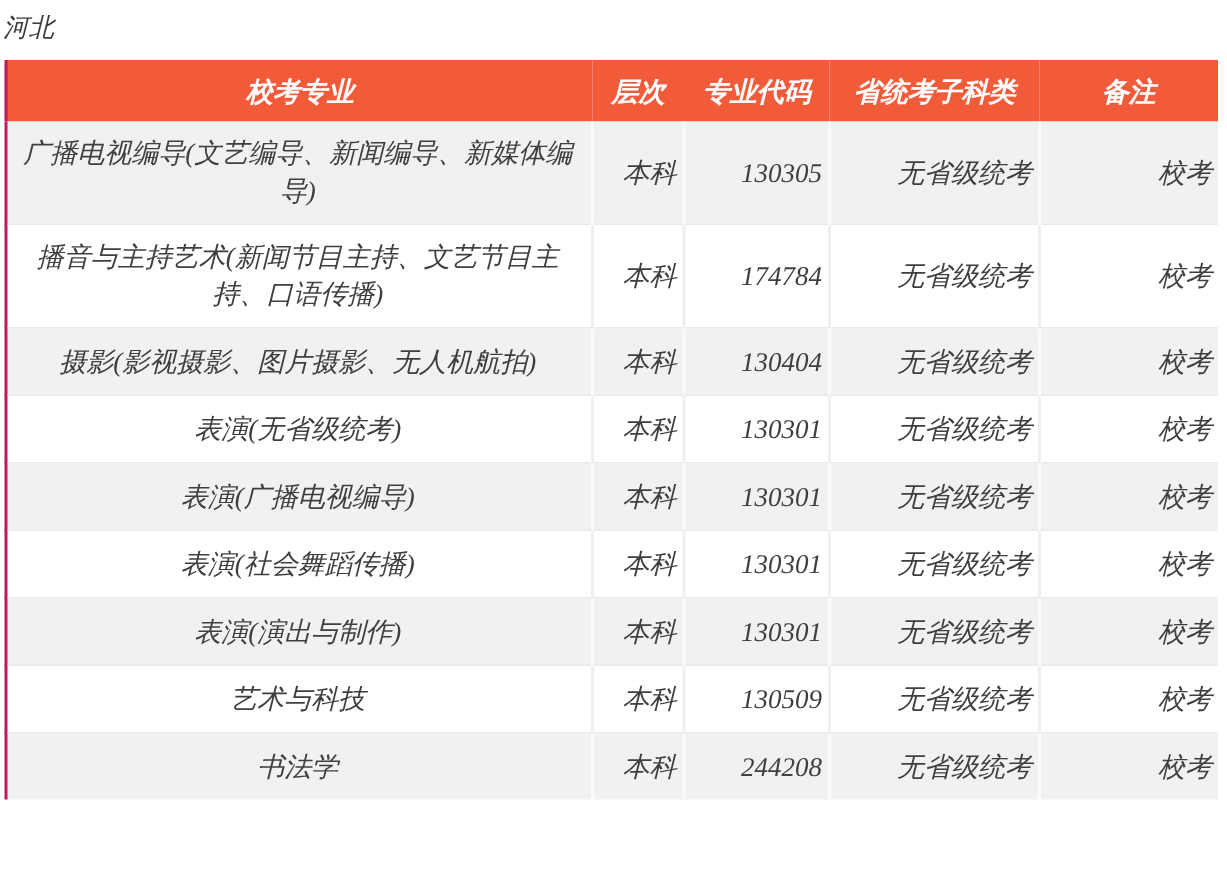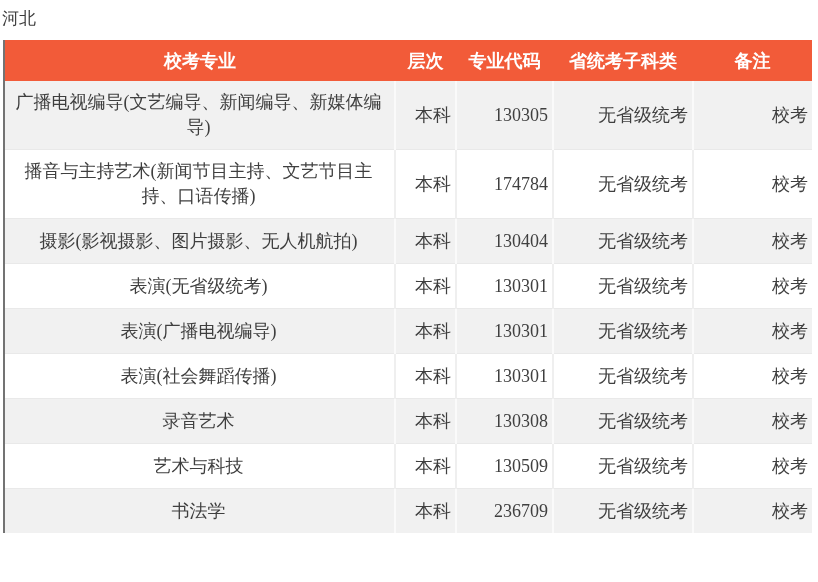--- a/index.html
+++ b/index.html
@@ -1,26 +1,26 @@
 <!DOCTYPE html>
 <html><head>
 <meta charset="utf-8">
 <style>
   html,body{margin:0;padding:0;background:#ffffff;}
   body{width:818px;height:582px;overflow:hidden;font-family:"Liberation Serif","DejaVu Serif",serif;}
-  .page{padding:0;}
+  .page{padding:0;font-style:italic;}
   .region-label{
     font-family:"Liberation Sans","DejaVu Sans",sans-serif;
     font-size:17px;color:#3c3c3c;
     padding:9px 0 11px 2px;line-height:20px;
   }
   table.majors{
     border-collapse:collapse;table-layout:fixed;
     width:808px;margin-left:3px;
-    border-left:2px solid #737373;
+    border-left:2px solid #be185d;
   }
   col.c-major{width:391px;}
   col.c-level{width:61px;}
   col.c-code{width:97px;}
   col.c-cat{width:140px;}
   col.c-note{width:119px;}
   thead th{
     background:#f25b39;color:#ffffff;
     font-family:"Liberation Sans","DejaVu Sans",sans-serif;
     font-weight:700;font-size:18px;
@@ -99,36 +99,36 @@
         <td>校考</td>
       </tr>
       <tr>
         <td class="cell-major">表演(社会舞蹈传播)</td>
         <td>本科</td>
         <td>130301</td>
         <td>无省级统考</td>
         <td>校考</td>
       </tr>
       <tr>
-        <td class="cell-major">录音艺术</td>
+        <td class="cell-major">表演(演出与制作)</td>
         <td>本科</td>
-        <td>130308</td>
+        <td>130301</td>
         <td>无省级统考</td>
         <td>校考</td>
       </tr>
       <tr>
         <td class="cell-major">艺术与科技</td>
         <td>本科</td>
         <td>130509</td>
         <td>无省级统考</td>
         <td>校考</td>
       </tr>
       <tr>
         <td class="cell-major">书法学</td>
         <td>本科</td>
-        <td>236709</td>
+        <td>244208</td>
         <td>无省级统考</td>
         <td>校考</td>
       </tr>
     </tbody>
   </table>
 
 </div>
 
 </body></html>

